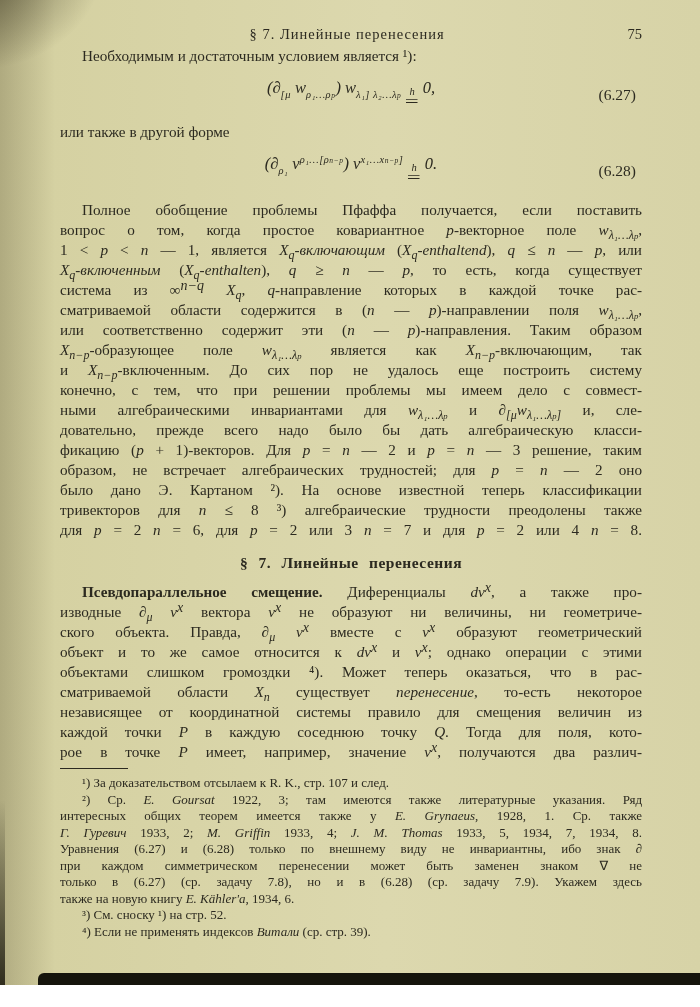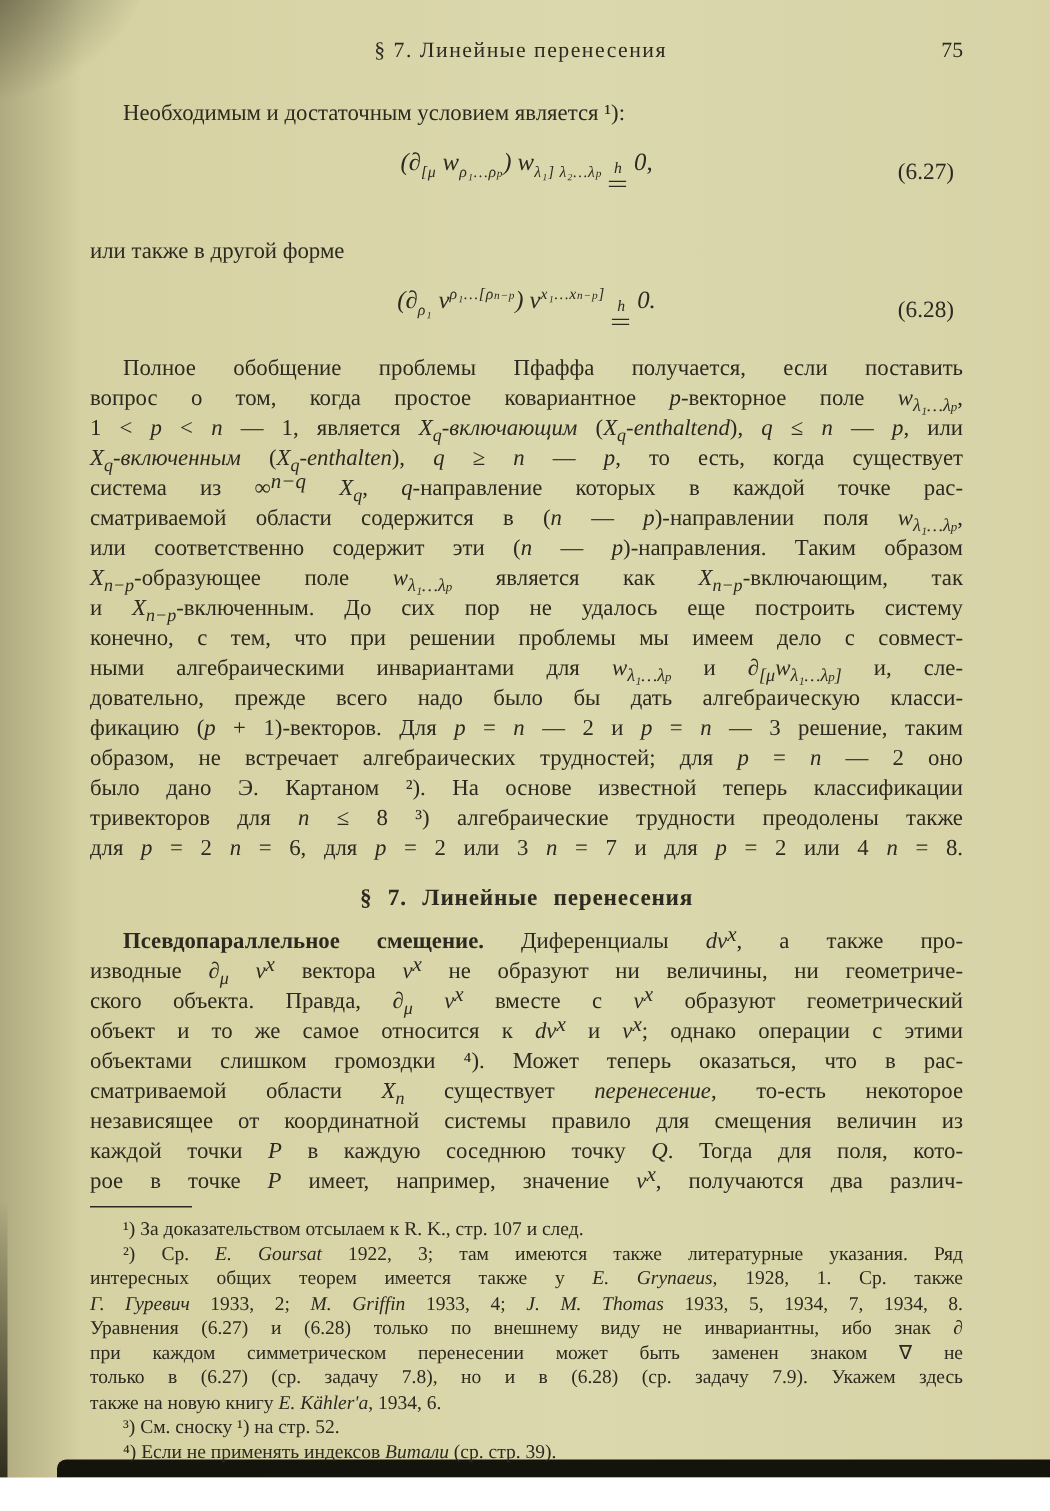--- a/index.html
+++ b/index.html
@@ -15,22 +15,22 @@
   .band-bottom{position:absolute;left:38px;right:0;bottom:0;height:12px;background:#15140c;
       border-top-left-radius:6px;}
   .content{position:absolute;left:60px;right:58px;top:0;font-size:15.2px;}
   .runhead{position:relative;margin-top:26px;height:20px;font-size:14.5px;}
   .rh-title{position:absolute;left:50%;transform:translateX(-52%);letter-spacing:1px;white-space:nowrap;}
   .rh-page{position:absolute;right:0;top:0;}
   .ln{line-height:20px;white-space:normal;}
   .just{text-align:justify;text-align-last:justify;}
   .ind{text-indent:22px;}
   .para{margin:0;}
-  .intro{margin-top:20px;}
-  .connector{margin-top:26px;}
+  .intro{margin-top:0;}
+  .connector{margin-top:10px;}
   sub,sup{font-style:italic;line-height:0;}
   sub{font-size:12px;vertical-align:-4px;}
   sup{font-size:14px;vertical-align:5px;}
   small{font-size:72%;}
   .eqrow{position:relative;margin-top:12px;height:34px;display:flex;align-items:flex-start;justify-content:center;}
   .eq{font-size:16.5px;font-style:italic;white-space:nowrap;}
   .eq sub{font-size:10.5px;vertical-align:-5px;letter-spacing:.5px;}
   .eq sup{font-size:10.5px;vertical-align:6px;letter-spacing:.5px;}
   .eqlabel{position:absolute;right:6px;top:50%;transform:translateY(-50%);font-style:normal;font-size:15.5px;}
   .rel{display:inline-flex;flex-direction:column;align-items:center;margin:0 6px;vertical-align:-2px;}

